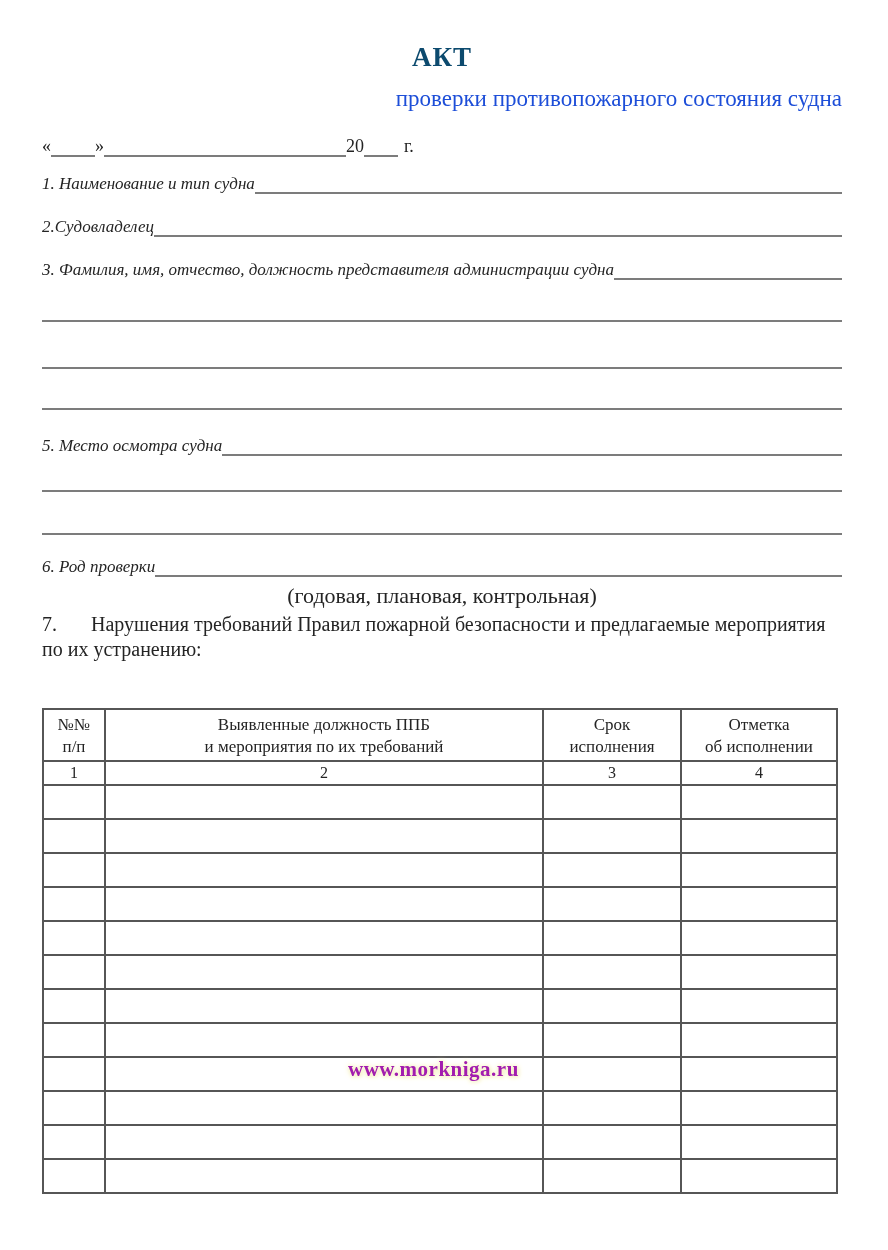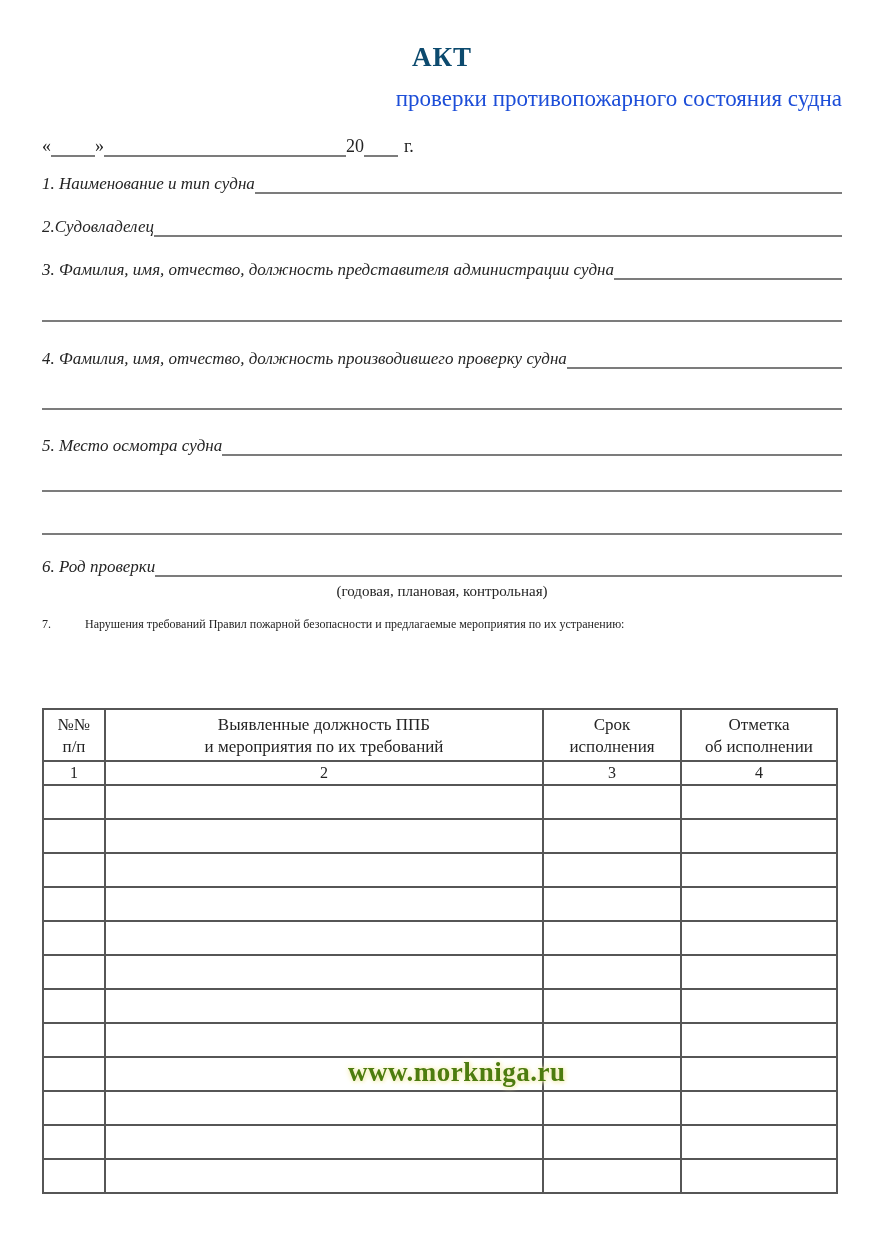--- a/index.html
+++ b/index.html
@@ -66,26 +66,26 @@
     border-bottom: 2px solid #7c7c7c;
   }
   .c3  { top: 320px; }
   .c4  { top: 408px; }
   .c5a { top: 490px; }
   .c5b { top: 533px; }
 
   .hint {
     top: 583px;
     text-align: center;
-    font-size: 15px;
+    font-size: 22px;
   }
 
   .para7 {
     top: 612px;
-    font-size: 12px;
+    font-size: 20px;
     line-height: 25px;
     text-align: left;
   }
   .para7 .num { display: inline-block; margin-right: 34px; }
 
   table.viol {
     position: absolute;
     left: 42px; top: 708px;
     width: 794px;
     border-collapse: collapse;
@@ -105,24 +105,24 @@
   .col-s  { width: 138px; }
   .col-o  { width: 156px; }
   tr.head th { height: 48px; line-height: 22px; padding-top: 2px; }
   tr.idx  td { height: 22px; font-size: 16px; line-height: 20px; }
   tr.empty td { height: 32px; }
   .hline { display: block; }
 
   .watermark {
     position: absolute;
     left: 348px; top: 1057px;
-    font-size: 27px;
+    font-size: 21px;
     font-weight: bold;
     letter-spacing: 0.5px;
-    color: #4d7c0f;
+    color: #a21caf;
     text-shadow: 0 0 2px #fdf9d8, 0 0 6px #f3edb5, 1px 1px 4px #f3edb5;
     white-space: nowrap;
     pointer-events: none;
   }
 </style>
 </head>
 <body>
 
 <div class="abs doc-title">АКТ</div>
 <div class="abs doc-subtitle">проверки противопожарного состояния судна</div>
@@ -147,21 +147,20 @@
   <span class="fill"></span>
 </div>
 
 <div class="abs field-row f3">
   <span class="label">3. Фамилия, имя, отчество, должность представителя администрации судна</span>
   <span class="fill"></span>
 </div>
 <div class="abs cont-line c3"></div>
 
 <div class="abs field-row f4">
-  <span class="label">4. Фамилия, имя, отчество, должность производившего проверку судна</span>
   <span class="fill"></span>
 </div>
 <div class="abs cont-line c4"></div>
 
 <div class="abs field-row f5">
   <span class="label">5. Место осмотра судна</span>
   <span class="fill"></span>
 </div>
 <div class="abs cont-line c5a"></div>
 <div class="abs cont-line c5b"></div>

